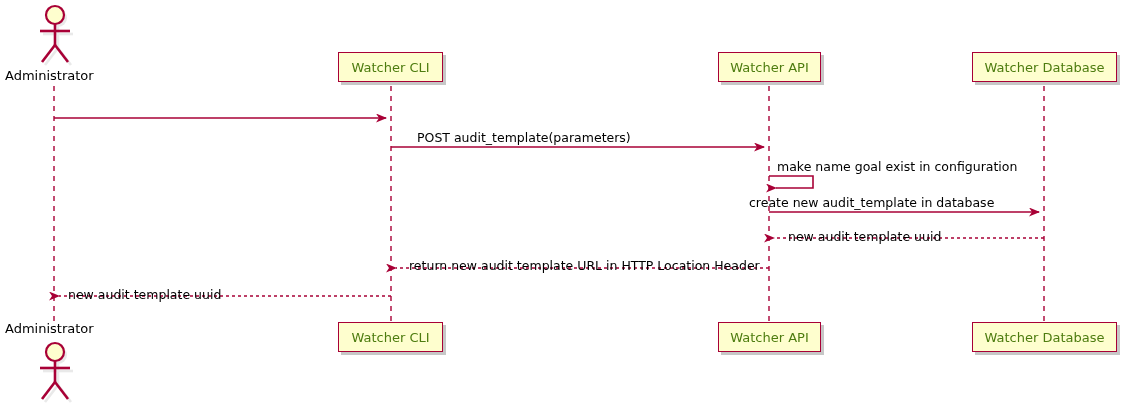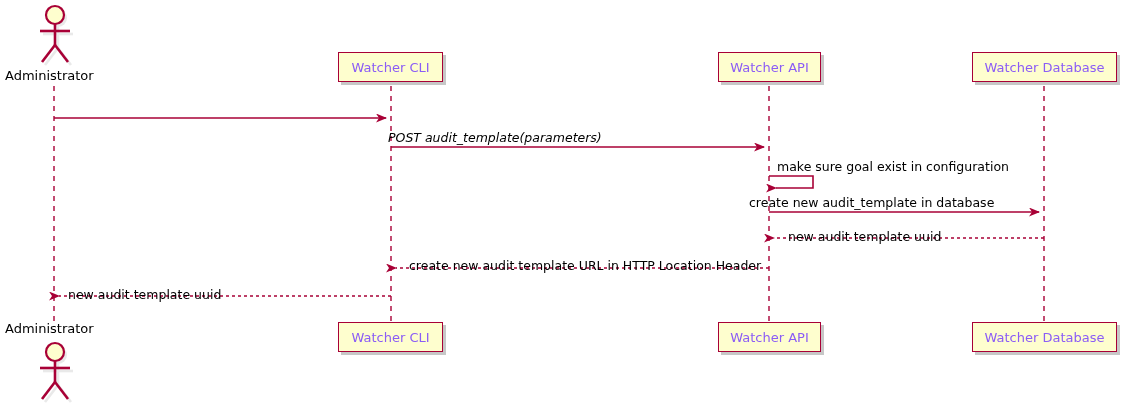--- a/index.html
+++ b/index.html
@@ -2,21 +2,21 @@
 <html><head>
 <meta charset="utf-8">
 <style>
   html,body{margin:0;padding:0;background:#FFFFFF;}
   body{font-family:"DejaVu Sans","Liberation Sans",sans-serif;}
   #diagram{position:relative;width:1124px;height:409px;background:#FFFFFF;overflow:hidden;}
   #svg-layer{position:absolute;left:0;top:0;width:1124px;height:409px;}
   .pbox{position:absolute;background:#FEFECE;border:1.5px solid #A80036;
         box-shadow:3px 3px 0 rgba(0,0,0,0.22);
         display:flex;align-items:center;justify-content:center;
-        font-size:13px;color:#8b5cf6;white-space:nowrap;box-sizing:border-box;}
+        font-size:13px;color:#4d7c0f;white-space:nowrap;box-sizing:border-box;}
   .actor-label{position:absolute;font-size:13px;color:#000000;white-space:nowrap;}
   .msg-label{position:absolute;font-size:12.5px;color:#000000;white-space:nowrap;}
 </style>
 </head>
 <body>
 
 <div id="diagram">
 
   <svg id="svg-layer" viewBox="0 0 1124 409" xmlns="http://www.w3.org/2000/svg">
     <defs>
@@ -87,25 +87,25 @@
 
   <div class="pbox" style="left:338px;top:52px;width:105px;height:30px;">Watcher CLI</div>
   <div class="pbox" style="left:718px;top:52px;width:103px;height:30px;">Watcher API</div>
   <div class="pbox" style="left:972px;top:52px;width:145px;height:30px;">Watcher Database</div>
 
   <div class="pbox" style="left:338px;top:322px;width:105px;height:30px;">Watcher CLI</div>
   <div class="pbox" style="left:718px;top:322px;width:103px;height:30px;">Watcher API</div>
   <div class="pbox" style="left:972px;top:322px;width:145px;height:30px;">Watcher Database</div>
 
 
-  <div class="msg-label" style="left:388px;top:130px;font-style:italic;">POST audit_template(parameters)</div>
+  <div class="msg-label" style="left:417px;top:130px;">POST audit_template(parameters)</div>
 
-  <div class="msg-label" style="left:777px;top:159px;">make sure goal exist in configuration</div>
+  <div class="msg-label" style="left:777px;top:159px;">make name goal exist in configuration</div>
 
   <div class="msg-label" style="left:749px;top:195px;">create new audit_template in database</div>
 
   <div class="msg-label" style="left:788px;top:229px;">new audit template uuid</div>
 
-  <div class="msg-label" style="left:409px;top:258px;">create new audit template URL in HTTP Location Header</div>
+  <div class="msg-label" style="left:409px;top:258px;">return new audit template URL in HTTP Location Header</div>
 
   <div class="msg-label" style="left:68px;top:287px;">new audit template uuid</div>
 
 </div>
 
 </body></html>

